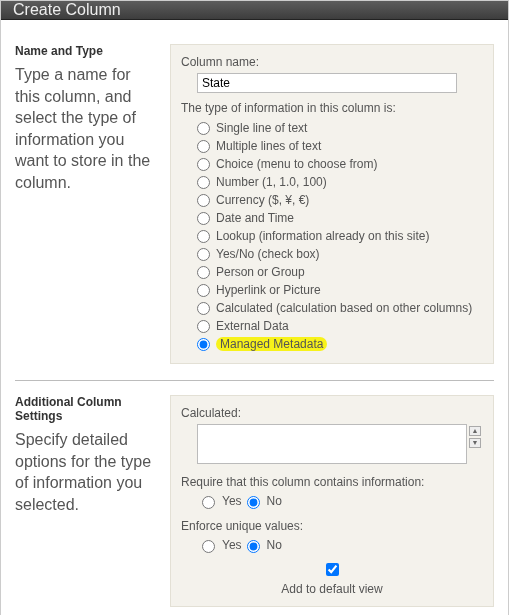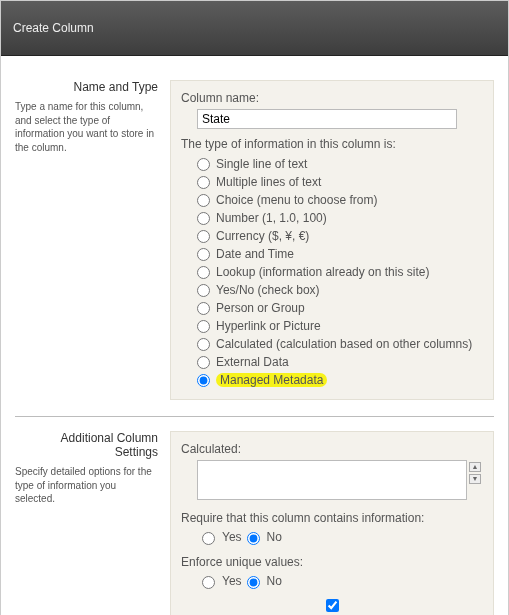--- a/index.html
+++ b/index.html
@@ -12,47 +12,46 @@
     width: 509px;
   }
   .page {
     border: 1px solid #ccc;
     width: 509px;
     padding-bottom: 8px;
   }
   .header {
     background: linear-gradient(to bottom, #5c5c5c, #3d3d3d);
     color: #eee;
-    font-size: 12px;
-    padding: 20px 12px;
+    font-size: 16px;
+    padding: 0 12px;
     border-bottom: 1px solid #222;
   }
   .content {
     padding: 10px 14px 0 14px;
   }
   .section {
     display: flex;
     border-bottom: 1px solid #bcbcbc;
     padding: 14px 0 16px 0;
   }
   .section:last-child { border-bottom: none; }
   .left {
     width: 155px;
     padding-right: 12px;
   }
   .left h3 {
     margin: 0 0 6px 0;
     font-size: 12px;
-    font-weight: normal;
+    font-weight: bold;
     color: #333;
-    text-align: right;
   }
   .left p {
     margin: 0;
-    font-size: 10px;
+    font-size: 16px;
     color: #555;
     line-height: 1.35;
   }
   .right {
     flex: 1;
     background: #f4f2ec;
     border: 1px solid #e3e0d5;
     padding: 8px 10px 10px 10px;
     color: #555;
   }

